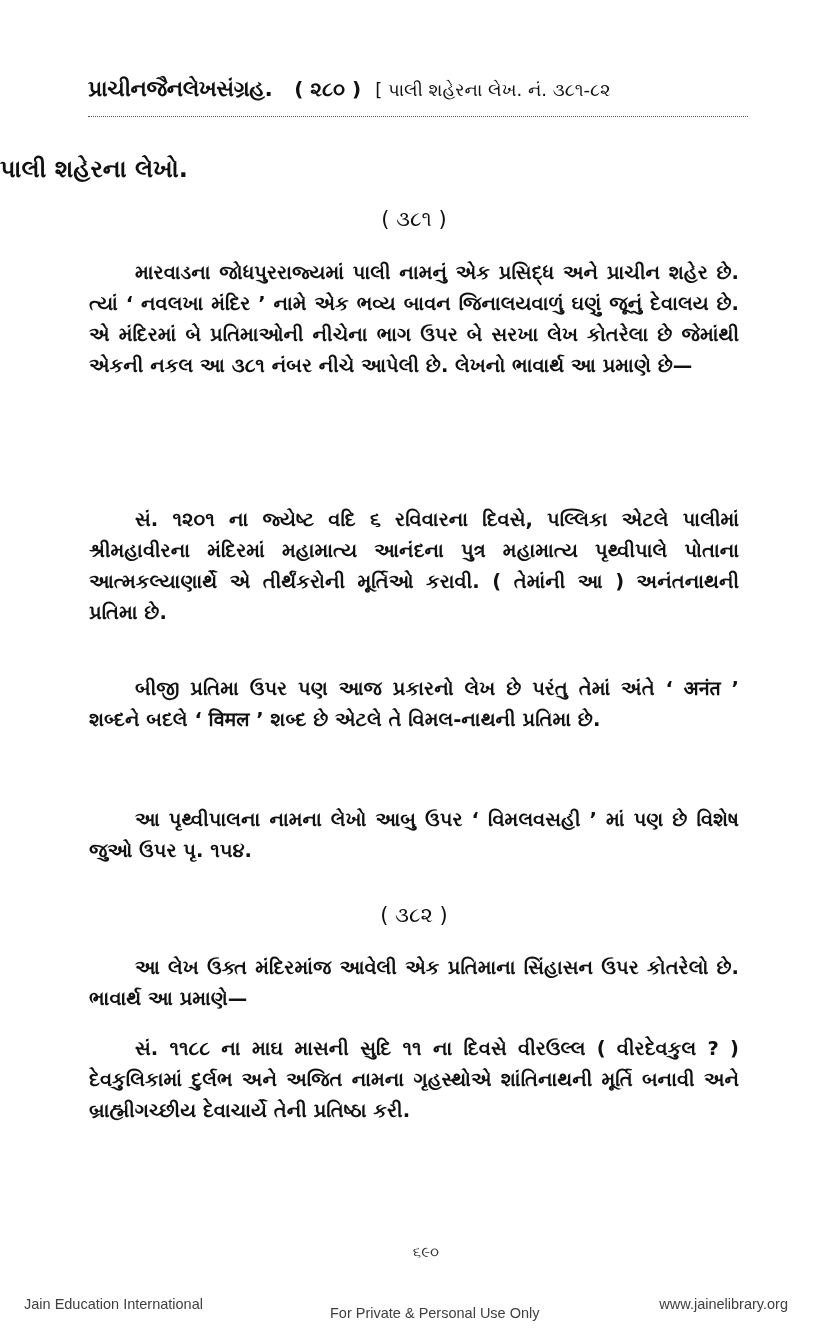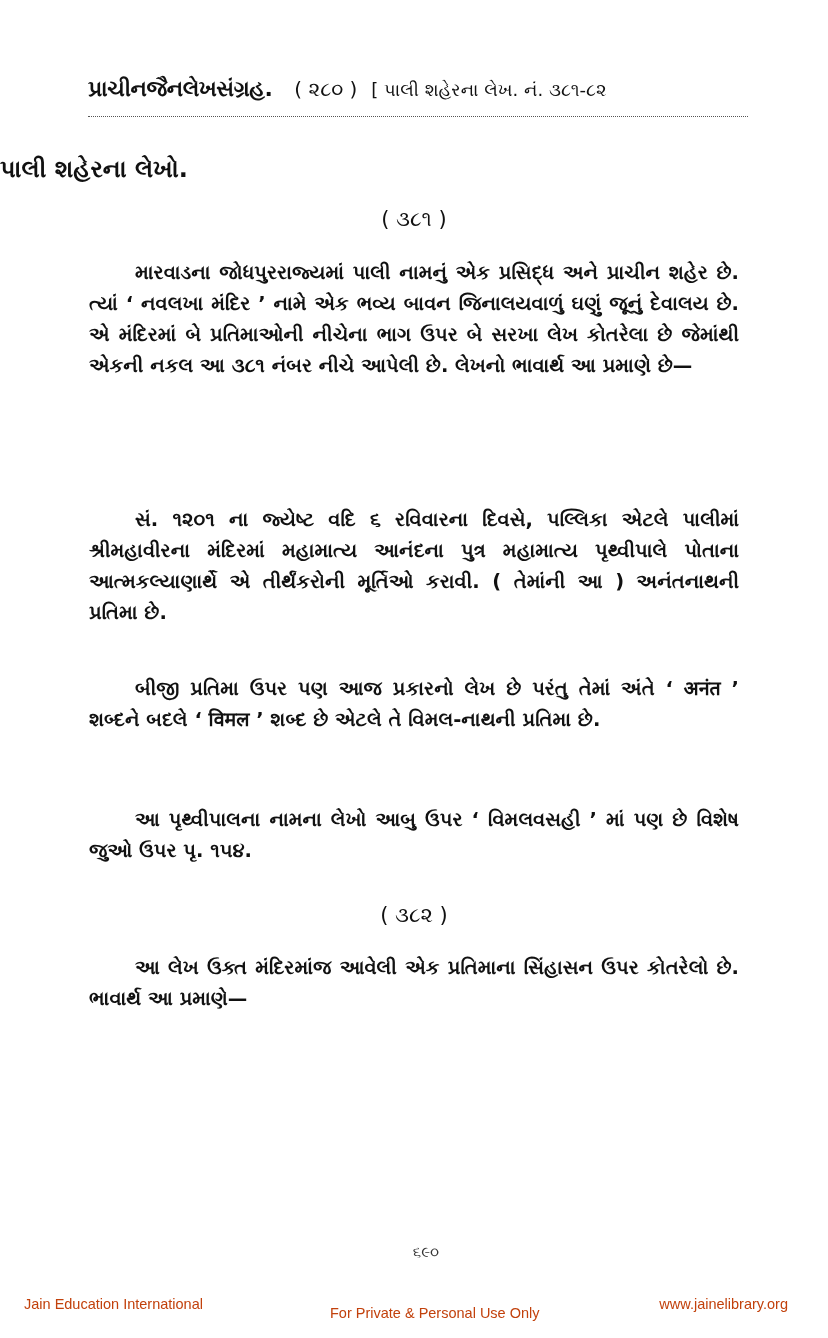--- a/index.html
+++ b/index.html
@@ -31,21 +31,21 @@
       white-space: nowrap;
       font-size: 21px;
     }
     .rh-title {
       font-weight: bold;
       font-size: 22px;
       letter-spacing: -0.5px;
     }
     .rh-page {
       margin-left: 22px;
-      font-weight: normal;
+      font-weight: bold;
       font-size: 20px;
     }
     .rh-section {
       margin-left: 14px;
       font-size: 18px;
     }
     .head-rule {
       position: absolute;
       left: 88px;
       top: 116px;
@@ -90,21 +90,21 @@
       color: #333333;
     }
     .footer {
       position: absolute;
       left: 0;
       top: 1296px;
       width: 828px;
       height: 24px;
       font-family: "Liberation Sans", sans-serif;
       font-size: 14.5px;
-      color: #c2410c;
+      color: #404040;
     }
     .footer span {
       position: absolute;
       top: 0;
       white-space: nowrap;
     }
     .f-left { left: 24px; }
     .f-mid { left: 330px; margin-top: 9px; }
     .f-right { right: 40px; }
   </style>
@@ -125,20 +125,21 @@
   <div class="inscr-num" style="top:207px;">( ૩૮૧ )</div>
 
   <div class="para bold" style="top:257px;">મારવાડના જોધપુરરાજ્યમાં પાલી નામનું એક પ્રસિદ્ધ અને પ્રાચીન શહેર છે. ત્યાં ‘ નવલખા મંદિર ’ નામે એક ભવ્ય બાવન જિનાલયવાળું ઘણું જૂનું દેવાલય છે. એ મંદિરમાં બે પ્રતિમાઓની નીચેના ભાગ ઉપર બે સરખા લેખ કોતરેલા છે જેમાંથી એકની નકલ આ ૩૮૧ નંબર નીચે આપેલી છે. લેખનો ભાવાર્થ આ પ્રમાણે છે—</div>
   <div class="para bold" style="top:504px;">સં. ૧૨૦૧ ના જ્યેષ્ટ વદિ ૬ રવિવારના દિવસે, પલ્લિકા એટલે પાલીમાં શ્રીમહાવીરના મંદિરમાં મહામાત્ય આનંદના પુત્ર મહામાત્ય પૃથ્વીપાલે પોતાના આત્મકલ્યાણાર્થે એ તીર્થંકરોની મૂર્તિઓ કરાવી. ( તેમાંની આ ) અનંતનાથની પ્રતિમા છે.</div>
   <div class="para bold" style="top:673px;">બીજી પ્રતિમા ઉપર પણ આજ પ્રકારનો લેખ છે પરંતુ તેમાં અંતે ‘ अनंत ’ શબ્દને બદલે ‘ विमल ’ શબ્દ છે એટલે તે વિમલ-નાથની પ્રતિમા છે.</div>
   <div class="para bold" style="top:804px;">આ પૃથ્વીપાલના નામના લેખો આબુ ઉપર ‘ વિમલવસહી ’ માં પણ છે વિશેષ જુઓ ઉપર પૃ. ૧૫૪.</div>
 
   <div class="inscr-num" style="top:903px;">( ૩૮૨ )</div>
 
   <div class="para bold" style="top:952px;">આ લેખ ઉક્ત મંદિરમાંજ આવેલી એક પ્રતિમાના સિંહાસન ઉપર કોતરેલો છે. ભાવાર્થ આ પ્રમાણે—</div>
+  <div class="para bold" style="top:1033px;">સં. ૧૧૮૮ ના માઘ માસની સુદિ ૧૧ ના દિવસે વીરઉલ્લ ( વીરદેવકુલ ? ) દેવકુલિકામાં દુર્લભ અને અજિત નામના ગૃહસ્થોએ શાંતિનાથની મૂર્તિ બનાવી અને બ્રાહ્મીગચ્છીય દેવાચાર્યે તેની પ્રતિષ્ઠા કરી.</div>
 
   <div class="folio">૬૯૦</div>
 
   <div class="footer">
     <span class="f-left">Jain Education International</span>
     <span class="f-mid">For Private &amp; Personal Use Only</span>
     <span class="f-right">www.jainelibrary.org</span>
   </div>
 </div>
 

